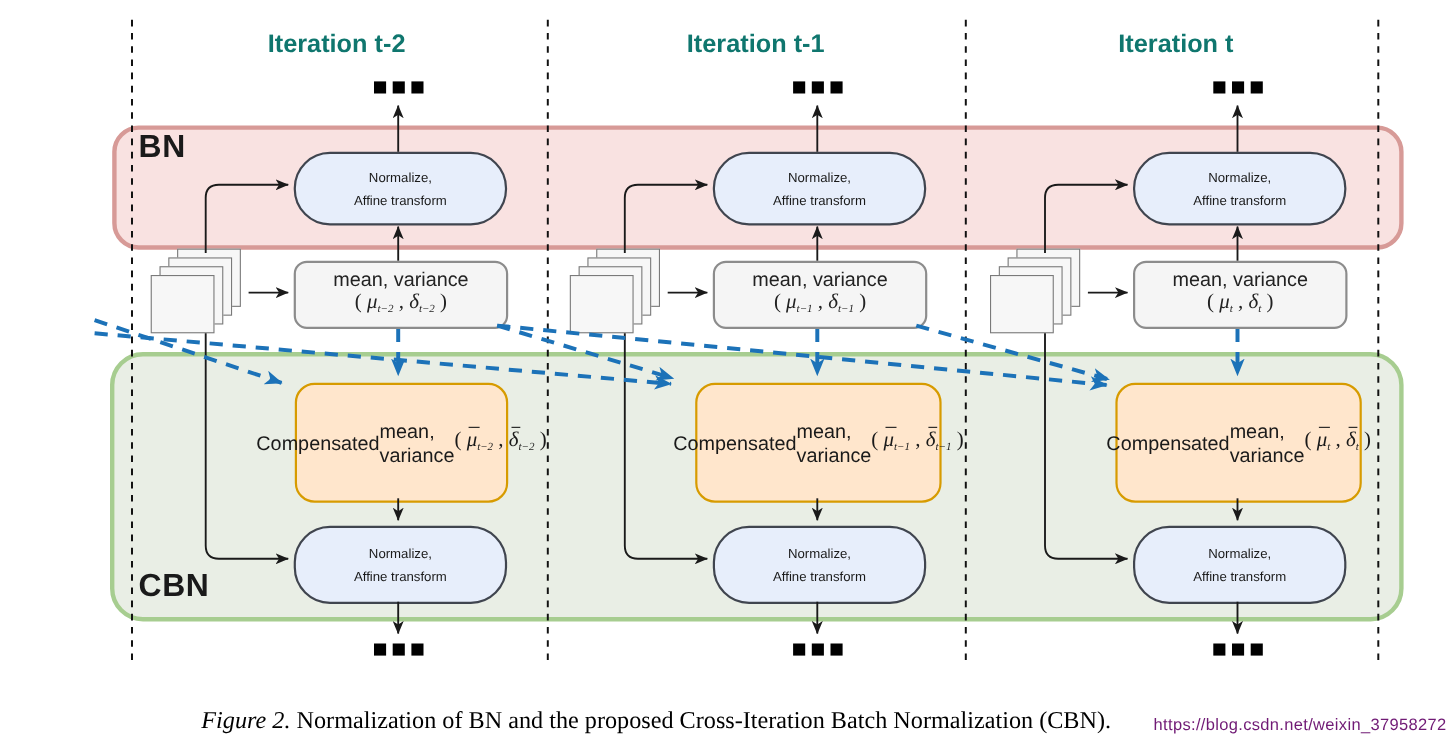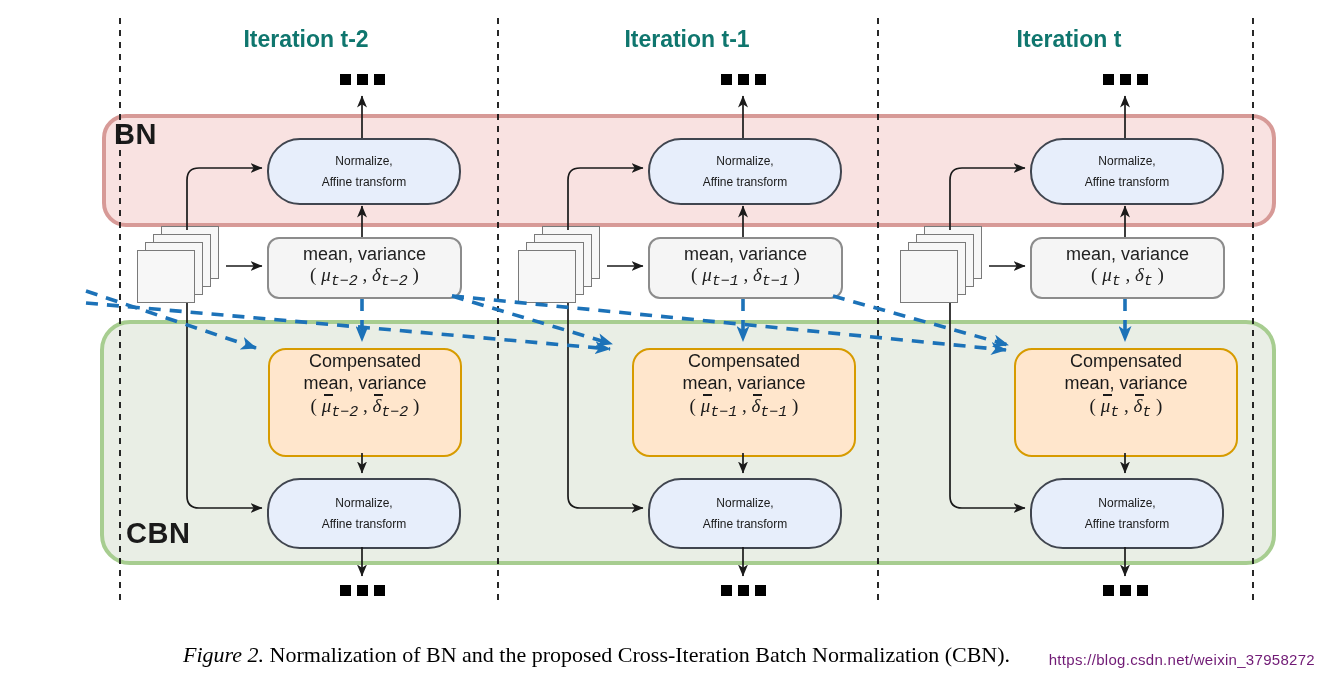--- a/index.html
+++ b/index.html
@@ -27,28 +27,28 @@
         background:var(--pill-fill);border:2px solid var(--pill-border);
         display:flex;flex-direction:column;justify-content:center;align-items:center;
         font-size:12px;line-height:21px;}
   .pill.top{top:138px;} .pill.bottom{top:478px;height:67px;}
   .graybox{position:absolute;left:calc(267px + var(--off));top:237px;width:191px;height:58px;border-radius:12px;
         background:var(--gray-fill);border:2px solid var(--gray-border);
         display:flex;flex-direction:column;justify-content:center;align-items:center;
         font-size:18px;line-height:20px;color:#222;}
   .compbox{position:absolute;top:348px;height:105px;border-radius:18px;
         background:var(--orange-fill);border:2.5px solid var(--orange-border);
-        display:flex;flex-direction:column;justify-content:flex-start;align-items:center;
+        display:flex;flex-direction:row;justify-content:center;align-items:center;
         font-size:18px;line-height:22px;}
   .c0 .compbox{left:268px;width:190px;}
   .c1 .compbox{left:632px;width:220px;}
   .c2 .compbox{left:1014px;width:220px;}
   
   .math{font-family:"Liberation Serif",serif;font-size:19px;font-style:italic;margin-top:1px;white-space:nowrap;}
-  .math sub{font-size:15px;font-style:italic;vertical-align:-4px;letter-spacing:0;font-family:Liberation Mono, monospace;}
+  .math sub{font-size:10px;font-style:italic;vertical-align:-4px;letter-spacing:0;}
   .math .paren{font-style:normal;}
   .bar{position:relative;display:inline-block;}
   .bar::after{content:"";position:absolute;left:2px;right:-2px;top:-1px;height:1.6px;background:var(--ink);}
   
   .stack{position:absolute;left:calc(137px + var(--off));top:226px;width:82px;height:77px;}
   .stack i{position:absolute;width:56px;height:51px;background:#f7f7f7;border:1.6px solid #7a7a7a;display:block;}
   .stack i:nth-child(1){left:24px;top:0;}
   .stack i:nth-child(2){left:16px;top:8px;}
   .stack i:nth-child(3){left:8px;top:16px;}
   .stack i:nth-child(4){left:0;top:24px;}
@@ -65,21 +65,21 @@
   .bl{stroke:var(--blue);stroke-width:3.6;fill:none;stroke-dasharray:12 9;}
   .sep{stroke:#111;stroke-width:1.8;stroke-dasharray:6 6;fill:none;}
 </style>
 </head>
 <body>
 
 <div id="canvas">
 
   <div class="band bn"></div>
   <div class="band cbn"></div>
-  <div class="band-label" style="left:114px;top:118px;">BN</div>
+  <div class="band-label" style="left:126px;top:118px;">BN</div>
   <div class="band-label" style="left:126px;top:517px;">CBN</div>
 
   <div class="col c0">
     <div class="col-header">Iteration t-2</div>
     <div class="dots top">
         <i></i>
         <i></i>
         <i></i>
       </div>
     <div class="pill top">

